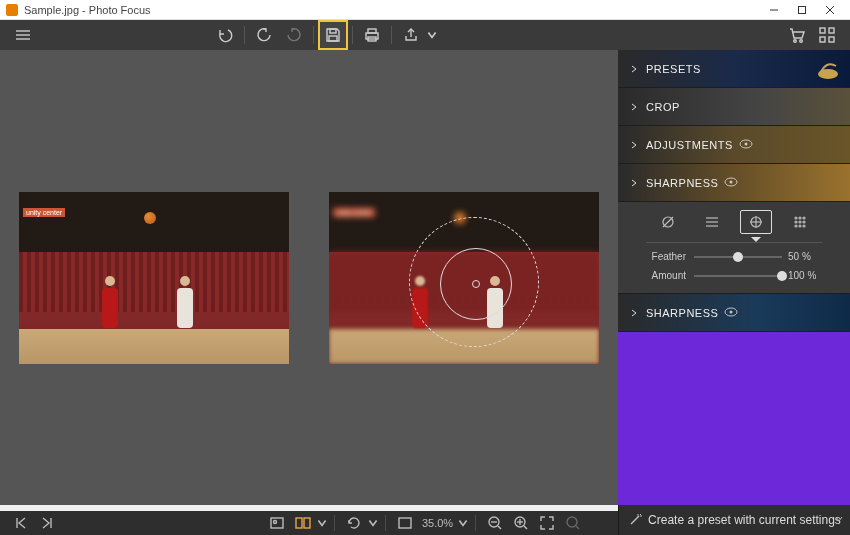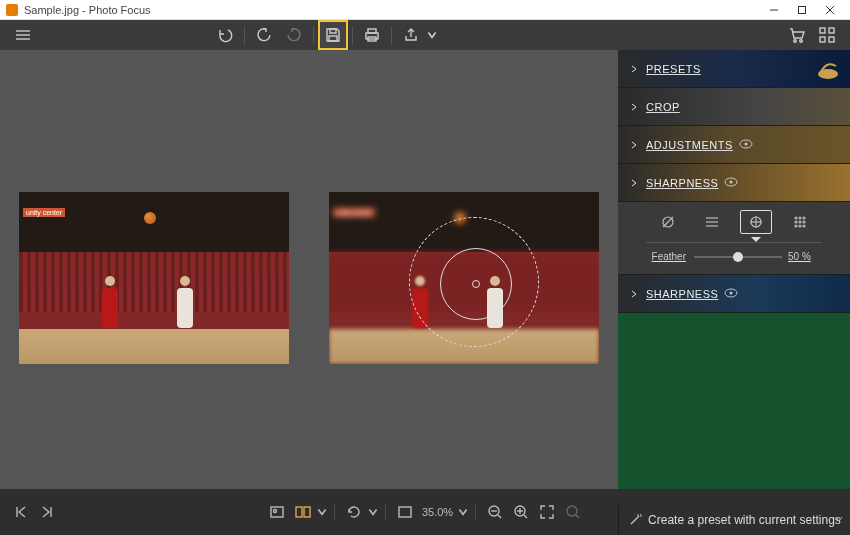--- a/index.html
+++ b/index.html
@@ -149,24 +149,23 @@
     position:absolute; top:62px; left:62px;
     width:6px; height:6px;
     border:1px solid #ddd;
     border-radius:50%;
   }
   
   .sidepanel {
     position:absolute;
     top:50px; right:0; bottom:30px;
     width:232px;
-    background:#14532d;
+    background:#6d28d9;
     display:flex; flex-direction:column;
     overflow:hidden;
-    text-decoration:underline;
   }
   .panel-section {
     height:38px;
     position:relative;
     display:flex;
     align-items:center;
     padding:0 12px;
     border-bottom:1px solid #1e1e1e;
     color:#eee;
     font-size:11px;
@@ -238,21 +237,21 @@
     width:10px; height:10px; border-radius:50%;
     background:#ddd;
     transform:translateX(-50%);
   }
   .slider-row .s-val { width:40px; padding-left:6px; }
 
   
   .bottombar {
     position:absolute;
     left:0; right:0; bottom:0;
-    height:46px;
+    height:24px;
     background:#2e2e2e;
     display:flex;
     align-items:center;
     padding:0 8px;
     color:#bbb;
   }
   .bb-icon {
     width:26px; height:26px;
     display:flex; align-items:center; justify-content:center;
   }
@@ -496,20 +495,27 @@
         </svg>
       </div>
     </div>
     <div class="slider-row">
       <div class="s-label">Feather</div>
       <div class="s-track">
         <div class="s-thumb" style="left:50%"></div>
       </div>
       <div class="s-val">50 %</div>
     </div>
+    <div class="slider-row">
+      <div class="s-label">Amount</div>
+      <div class="s-track">
+        <div class="s-thumb" style="left:100%"></div>
+      </div>
+      <div class="s-val">100 %</div>
+    </div>
   </div>
 
   <div class="panel-section">
     <div class="sec-bg bg-vign"></div>
     <span class="arrow">
       <svg width="8" height="8" viewBox="0 0 8 8">
           <polyline points="2,1 6,4 2,7" stroke="#ddd" fill="none"></polyline>
         </svg>
     </span>
     <span class="label">SHARPNESS</span>

